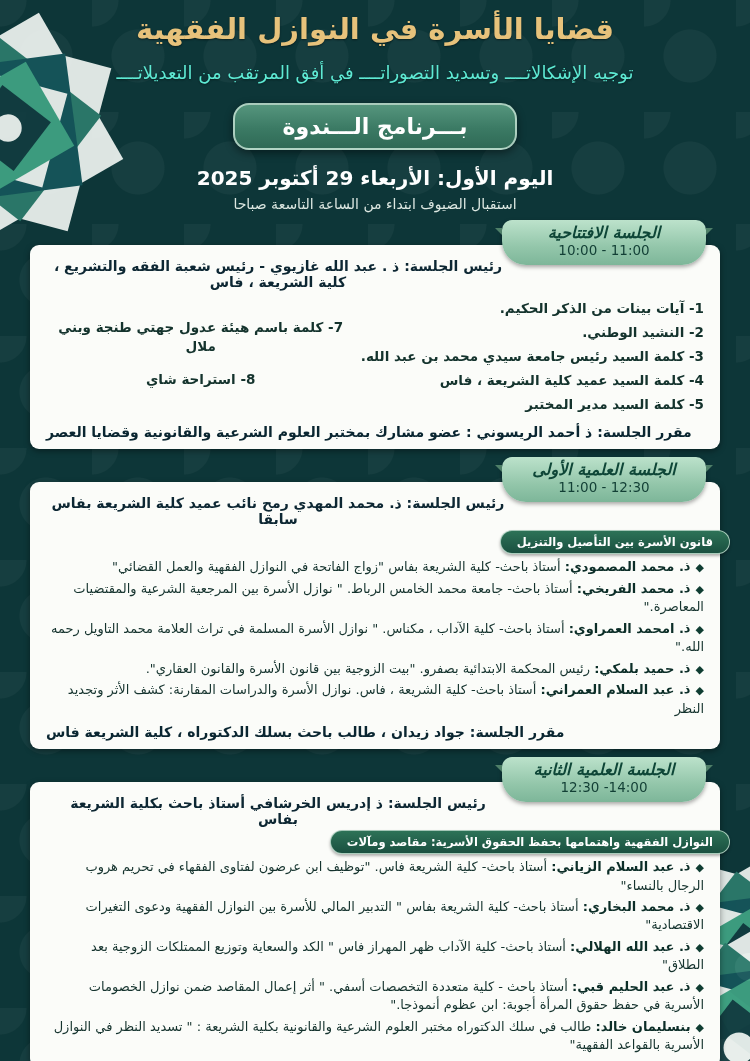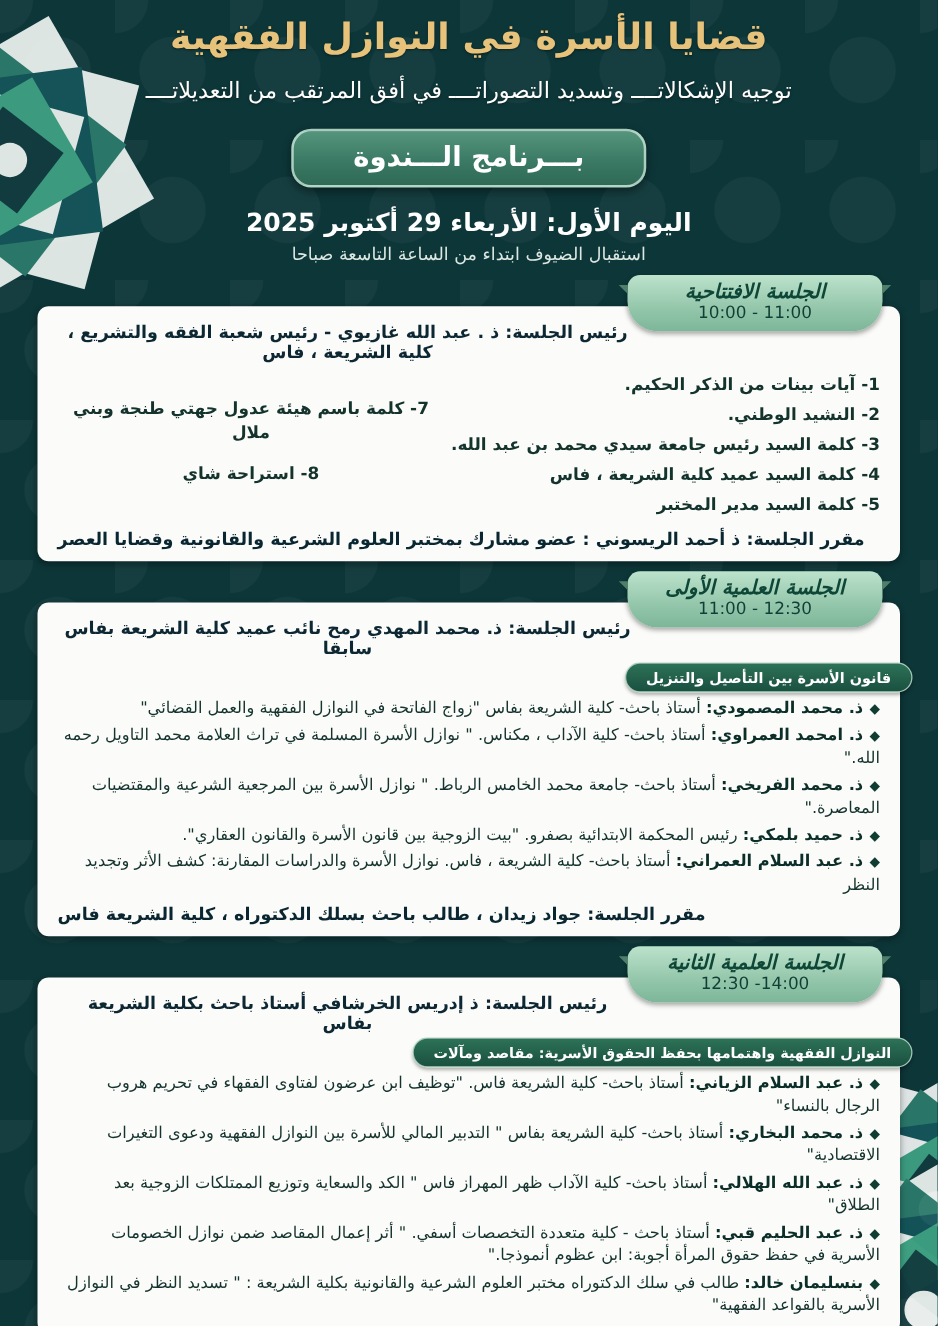--- a/index.html
+++ b/index.html
@@ -24,21 +24,21 @@
 
   .content { position:relative; z-index:2; }
 
   .header { text-align:center; padding-top:12px; }
   .title {
     font-size:29px; font-weight:bold; color:#e7c27b;
     text-shadow:0 1px 2px rgba(0,0,0,.45);
     letter-spacing:1px;
   }
   .subtitle {
-    margin-top:16px; font-size:18px; color:#ffffff;
+    margin-top:16px; font-size:18px; color:#5eead4;
     text-shadow:0 1px 2px rgba(0,0,0,.4);
   }
   .program-badge {
     display:inline-block; margin-top:20px;
     padding:9px 48px; font-size:22px; font-weight:bold; color:#ffffff;
     background:linear-gradient(180deg,#55957d 0%, #3b7a64 55%, #2f6a56 100%);
     border:2px solid rgba(210,235,222,.75); border-radius:16px;
     box-shadow:0 3px 8px rgba(0,0,0,.45);
   }
   .day-title { margin-top:16px; font-size:20px; font-weight:bold; color:#ffffff; }
@@ -164,22 +164,22 @@
 
   <section class="card">
     <div class="ribbon">
       <div class="ribbon-title">الجلسة العلمية الأولى</div>
       <div class="ribbon-time">12:30 - 11:00</div>
     </div>
     <div class="chair shifted">رئيس الجلسة: ذ. محمد المهدي رمح نائب عميد كلية الشريعة بفاس سابقا</div>
     <div class="topic-pill">قانون الأسرة بين التأصيل والتنزيل</div>
     <ul class="speakers">
       <li><span class="dia">◆</span><span class="speaker">ذ. محمد المصمودي:</span> <span class="detail">أستاذ باحث- كلية الشريعة بفاس "زواج الفاتحة في النوازل الفقهية والعمل القضائي"</span></li>
+      <li><span class="dia">◆</span><span class="speaker">ذ. محمد الفريخي:</span> <span class="detail">أستاذ باحث- جامعة محمد الخامس الرباط. " نوازل الأسرة بين المرجعية الشرعية والمقتضيات المعاصرة."</span></li>
       <li><span class="dia">◆</span><span class="speaker">ذ. امحمد العمراوي:</span> <span class="detail">أستاذ باحث- كلية الآداب ، مكناس. " نوازل الأسرة المسلمة في تراث العلامة محمد التاويل رحمه الله."</span></li>
-      <li><span class="dia">◆</span><span class="speaker">ذ. محمد الفريخي:</span> <span class="detail">أستاذ باحث- جامعة محمد الخامس الرباط. " نوازل الأسرة بين المرجعية الشرعية والمقتضيات المعاصرة."</span></li>
       <li><span class="dia">◆</span><span class="speaker">ذ. حميد بلمكي:</span> <span class="detail">رئيس المحكمة الابتدائية بصفرو. "بيت الزوجية بين قانون الأسرة والقانون العقاري".</span></li>
       <li><span class="dia">◆</span><span class="speaker">ذ. عبد السلام العمراني:</span> <span class="detail">أستاذ باحث- كلية الشريعة ، فاس. نوازل الأسرة والدراسات المقارنة: كشف الأثر وتجديد النظر</span></li>
     </ul>
     <div class="reporter">مقرر الجلسة: جواد زيدان ، طالب باحث بسلك الدكتوراه ، كلية الشريعة فاس</div>
   </section>
 
   <section class="card">
     <div class="ribbon">
       <div class="ribbon-title">الجلسة العلمية الثانية</div>
       <div class="ribbon-time">14:00- 12:30</div>

